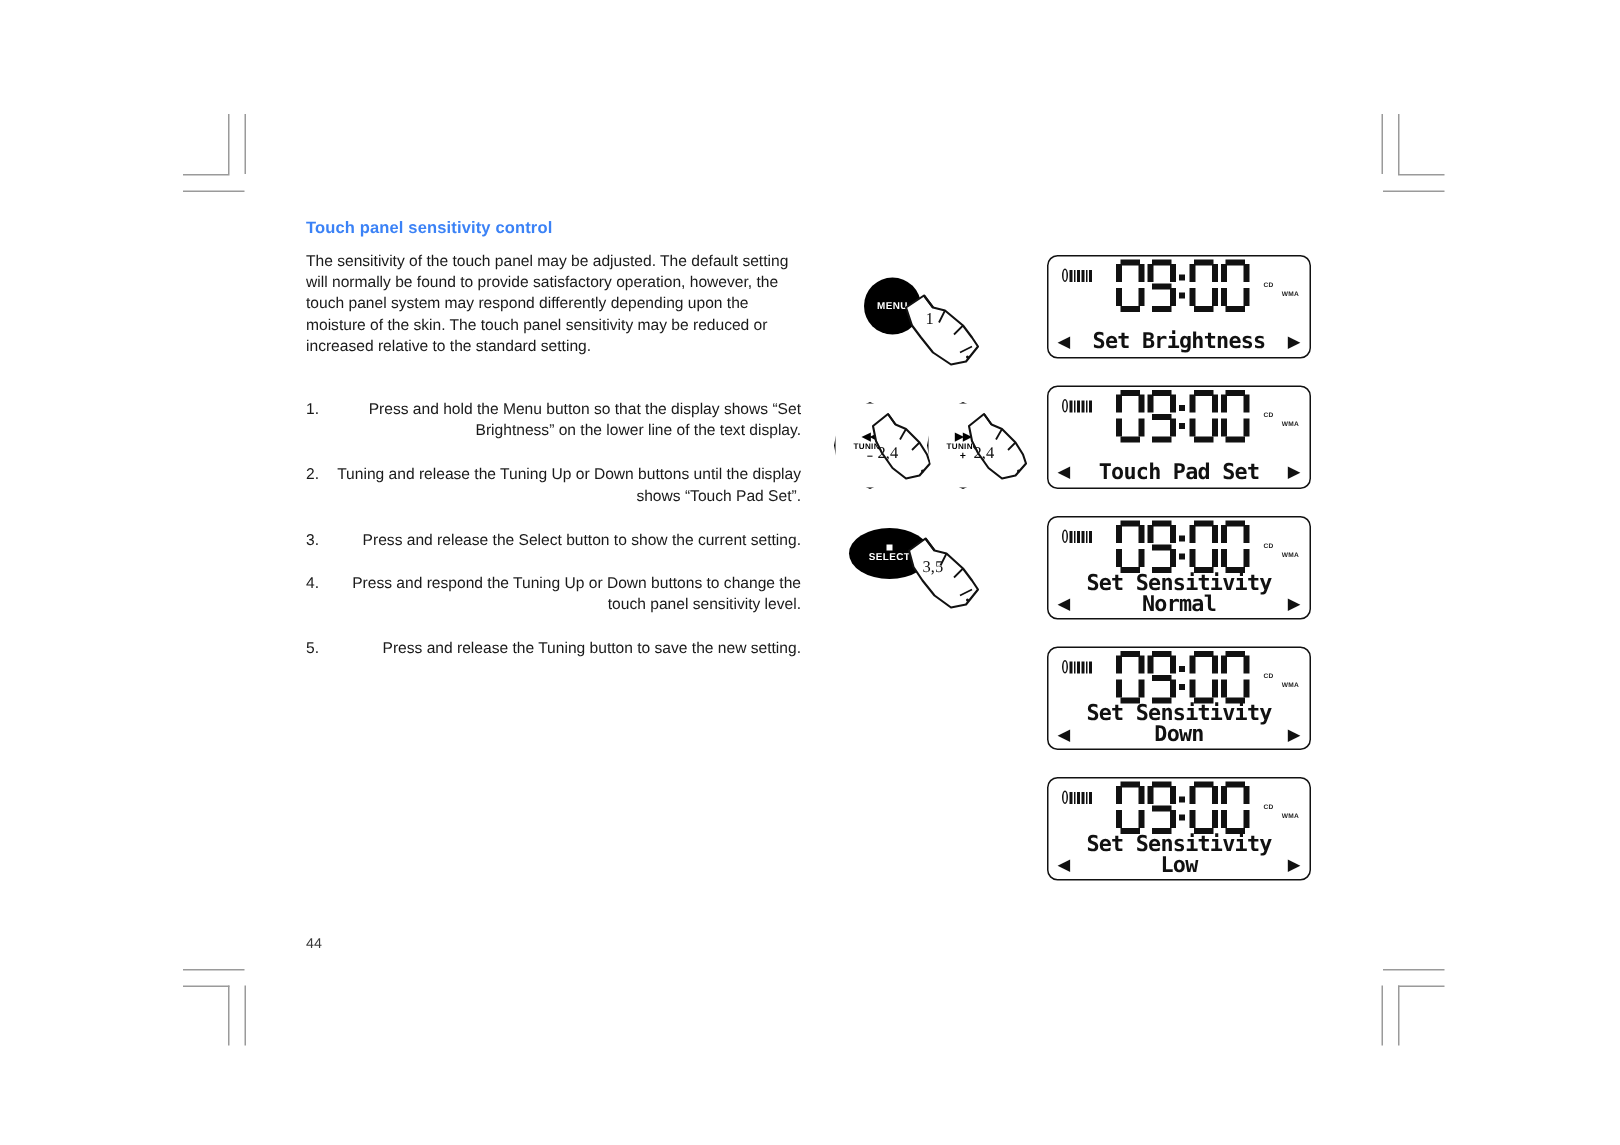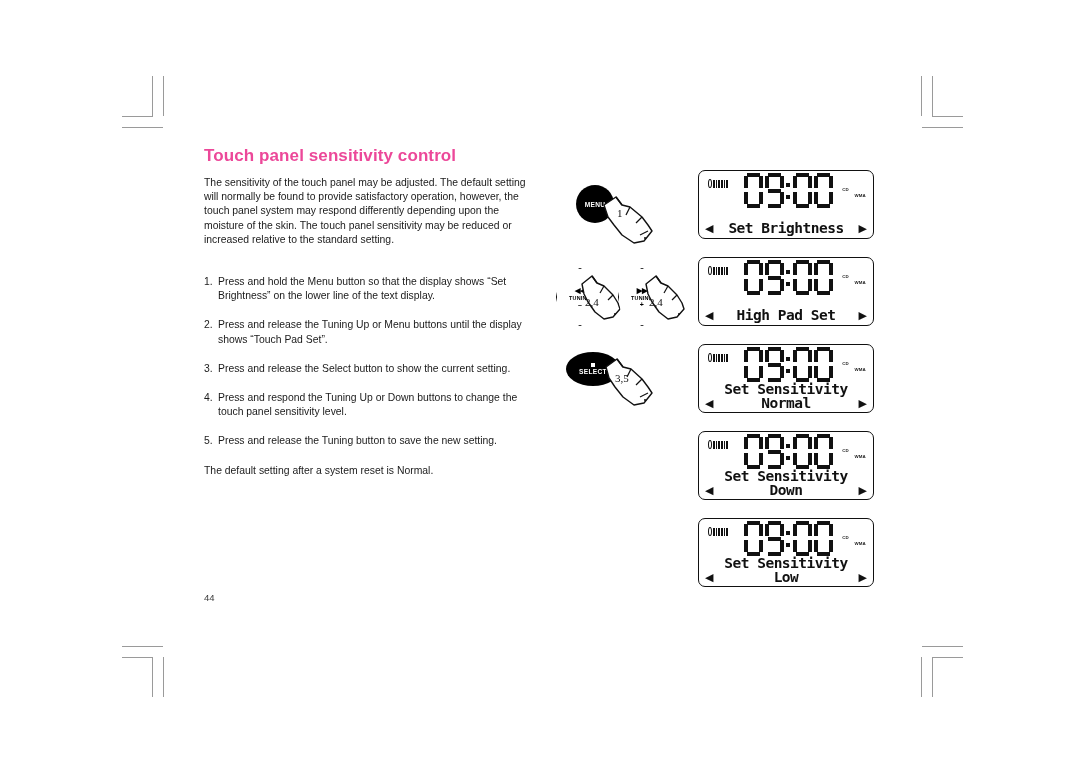--- a/index.html
+++ b/index.html
@@ -21,23 +21,23 @@
   .crop-h { height: 1px; }
 
   
   #text-column {
     position: absolute;
     left: 204px;
     top: 146px;
     width: 330px;
   }
   #page-title {
-    font-size: 17px;
+    font-size: 11px;
     font-weight: bold;
-    color: #ec4899;
+    color: #3b82f6;
     letter-spacing: 0.1px;
     margin: 0 0 10px 0;
   }
   .body-text {
     font-size: 10.4px;
     color: #1a1a1a;
     line-height: 14.2px;
     margin: 0;
   }
   #intro-paragraph { margin-bottom: 28px; }
@@ -46,28 +46,28 @@
     display: flex;
     margin-bottom: 15px;
     font-size: 10.4px;
     color: #1a1a1a;
     line-height: 14.2px;
   }
   .step-num {
     width: 14px;
     flex: none;
   }
-  .step-text { flex: 1; }
+  .step-text { flex: 1; text-align: right; }
 
   #closing-note { margin-top: 4px; }
 
   #page-number {
     position: absolute;
     left: 204px;
-    top: 592px;
+    top: 624px;
     font-size: 9.5px;
     color: #3a3a3a;
     text-align: right;
   }
 
   
   #controls { position: absolute; left: 548px; top: 160px; width: 140px; height: 260px; }
 
   .control-group { position: absolute; }
 
@@ -268,36 +268,35 @@
 <div id="text-column">
   <h1 id="page-title">Touch panel sensitivity control</h1>
   <p id="intro-paragraph" class="body-text">The sensitivity of the touch panel may be adjusted. The default setting will normally be found to provide satisfactory operation, however, the touch panel system may respond differently depending upon the moisture of the skin. The touch panel sensitivity may be reduced or increased relative to the standard setting.</p>
 
   <div class="step">
     <span class="step-num">1.</span>
     <span class="step-text">Press and hold the Menu button so that the display shows “Set Brightness” on the lower line of the text display.</span>
   </div>
   <div class="step">
     <span class="step-num">2.</span>
-    <span class="step-text">Press and release the Tuning Up or Menu buttons until the display shows “Touch Pad Set”.</span>
+    <span class="step-text">Tuning and release the Tuning Up or Down buttons until the display shows “Touch Pad Set”.</span>
   </div>
   <div class="step">
     <span class="step-num">3.</span>
     <span class="step-text">Press and release the Select button to show the current setting.</span>
   </div>
   <div class="step">
     <span class="step-num">4.</span>
     <span class="step-text">Press and respond the Tuning Up or Down buttons to change the touch panel sensitivity level.</span>
   </div>
   <div class="step">
     <span class="step-num">5.</span>
     <span class="step-text">Press and release the Tuning button to save the new setting.</span>
   </div>
 
-  <p id="closing-note" class="body-text">The default setting after a system reset is Normal.</p>
 </div>
 
 <div id="page-number">44</div>
 
 <div id="controls">
 
   <div class="control-group" style="left:28px; top:25px;">
     <div class="btn-round">MENU</div>
     <svg class="hand-svg" style="left:24px; top:6px;" width="60" height="60" viewBox="0 0 60 60">
       <path d="M4 14 L16 6 L22 14 L30 16 L42 26 L48 34 L52 40 L44 50 L34 52 L22 44 L14 34 L8 26 Z" fill="#ffffff" stroke="#111111" stroke-width="1.4" stroke-linejoin="round"></path>
@@ -474,21 +473,21 @@
             <span class="seg seg-e"></span>
             <span class="seg seg-f"></span>
           </span>
       </span>
       <span class="fmt-cd">CD</span>
       <span class="fmt-wma">WMA</span>
     </div>
     <div class="lcd-text-area">
       <div class="lcd-line">
         <span class="arrow-l">◀</span>
-        <span class="lcd-word">High Pad Set</span>
+        <span class="lcd-word">Touch Pad Set</span>
         <span class="arrow-r">▶</span>
       </div>
     </div>
   </div>
 
   <div class="lcd two-line">
     <div class="lcd-top">
       <span class="batt-icon">
         <span class="batt-cap"></span>
         <span class="batt-bars">

